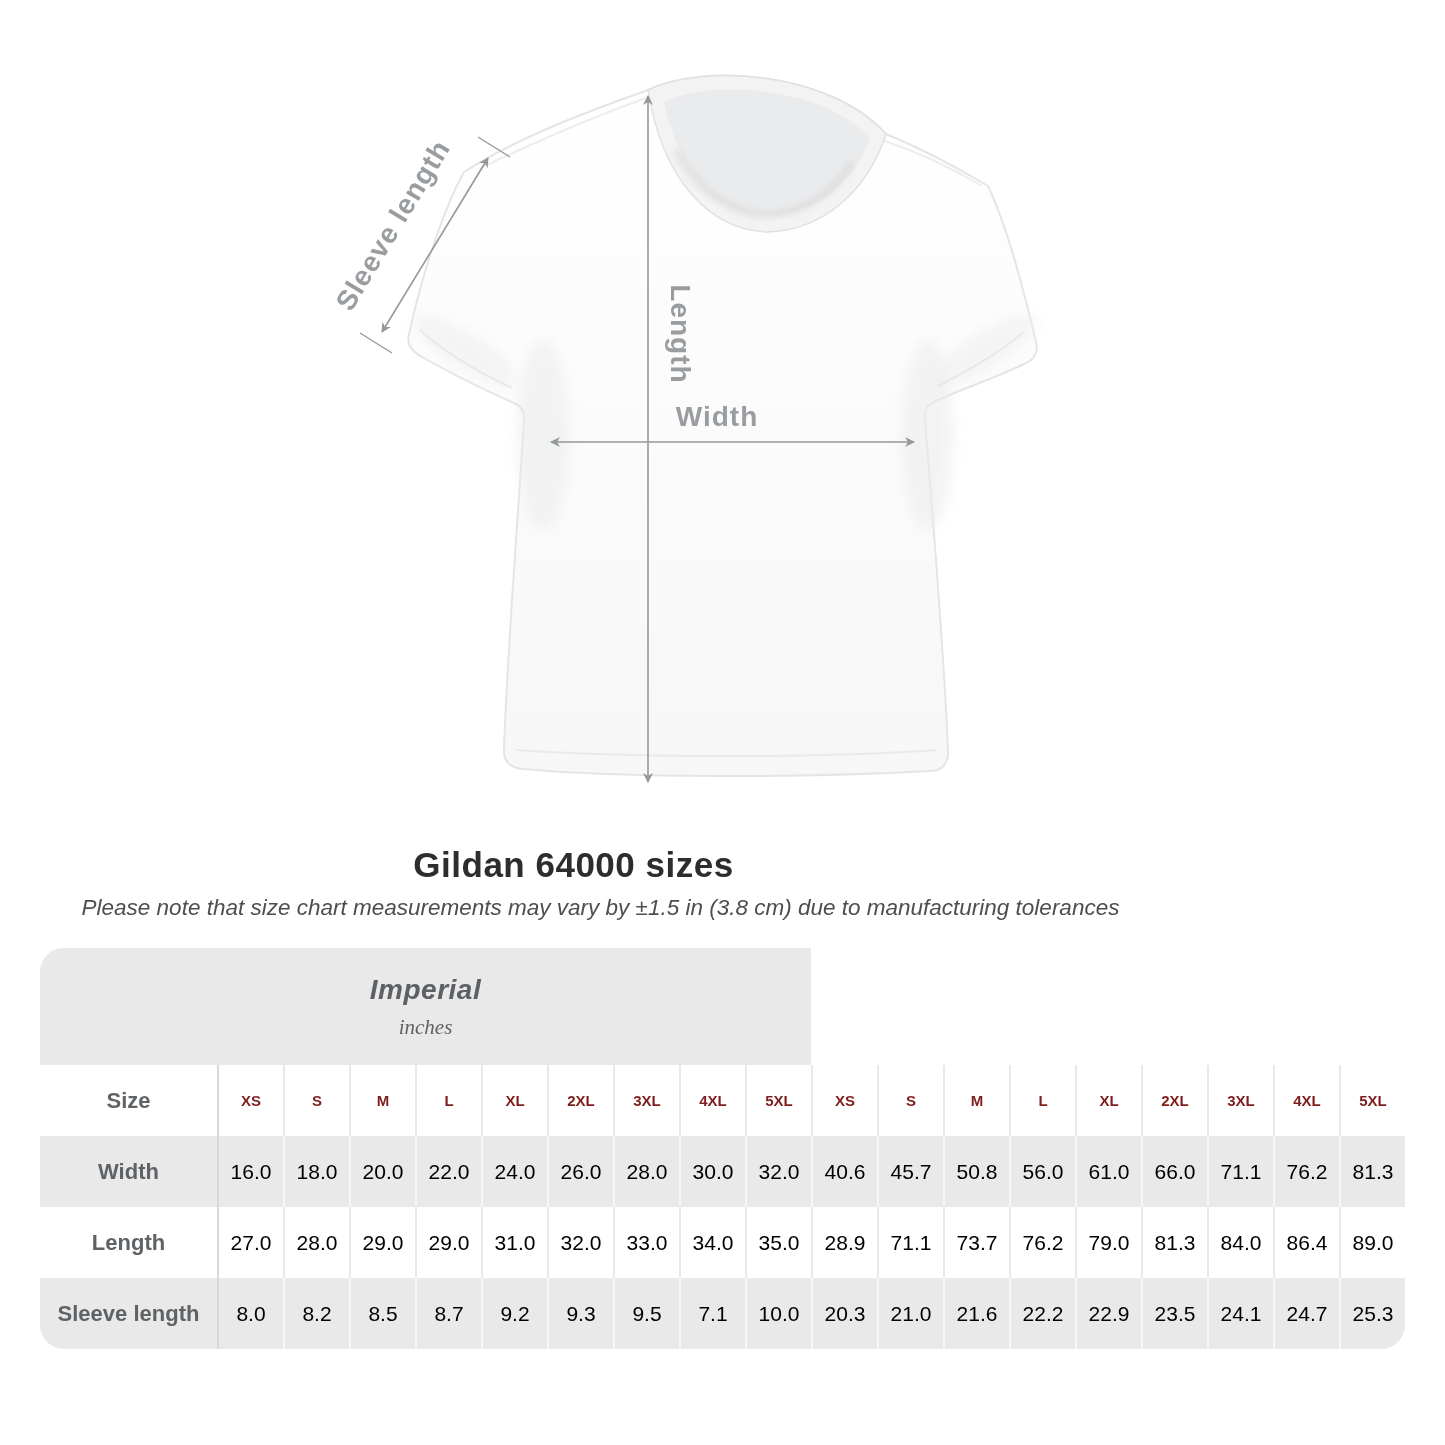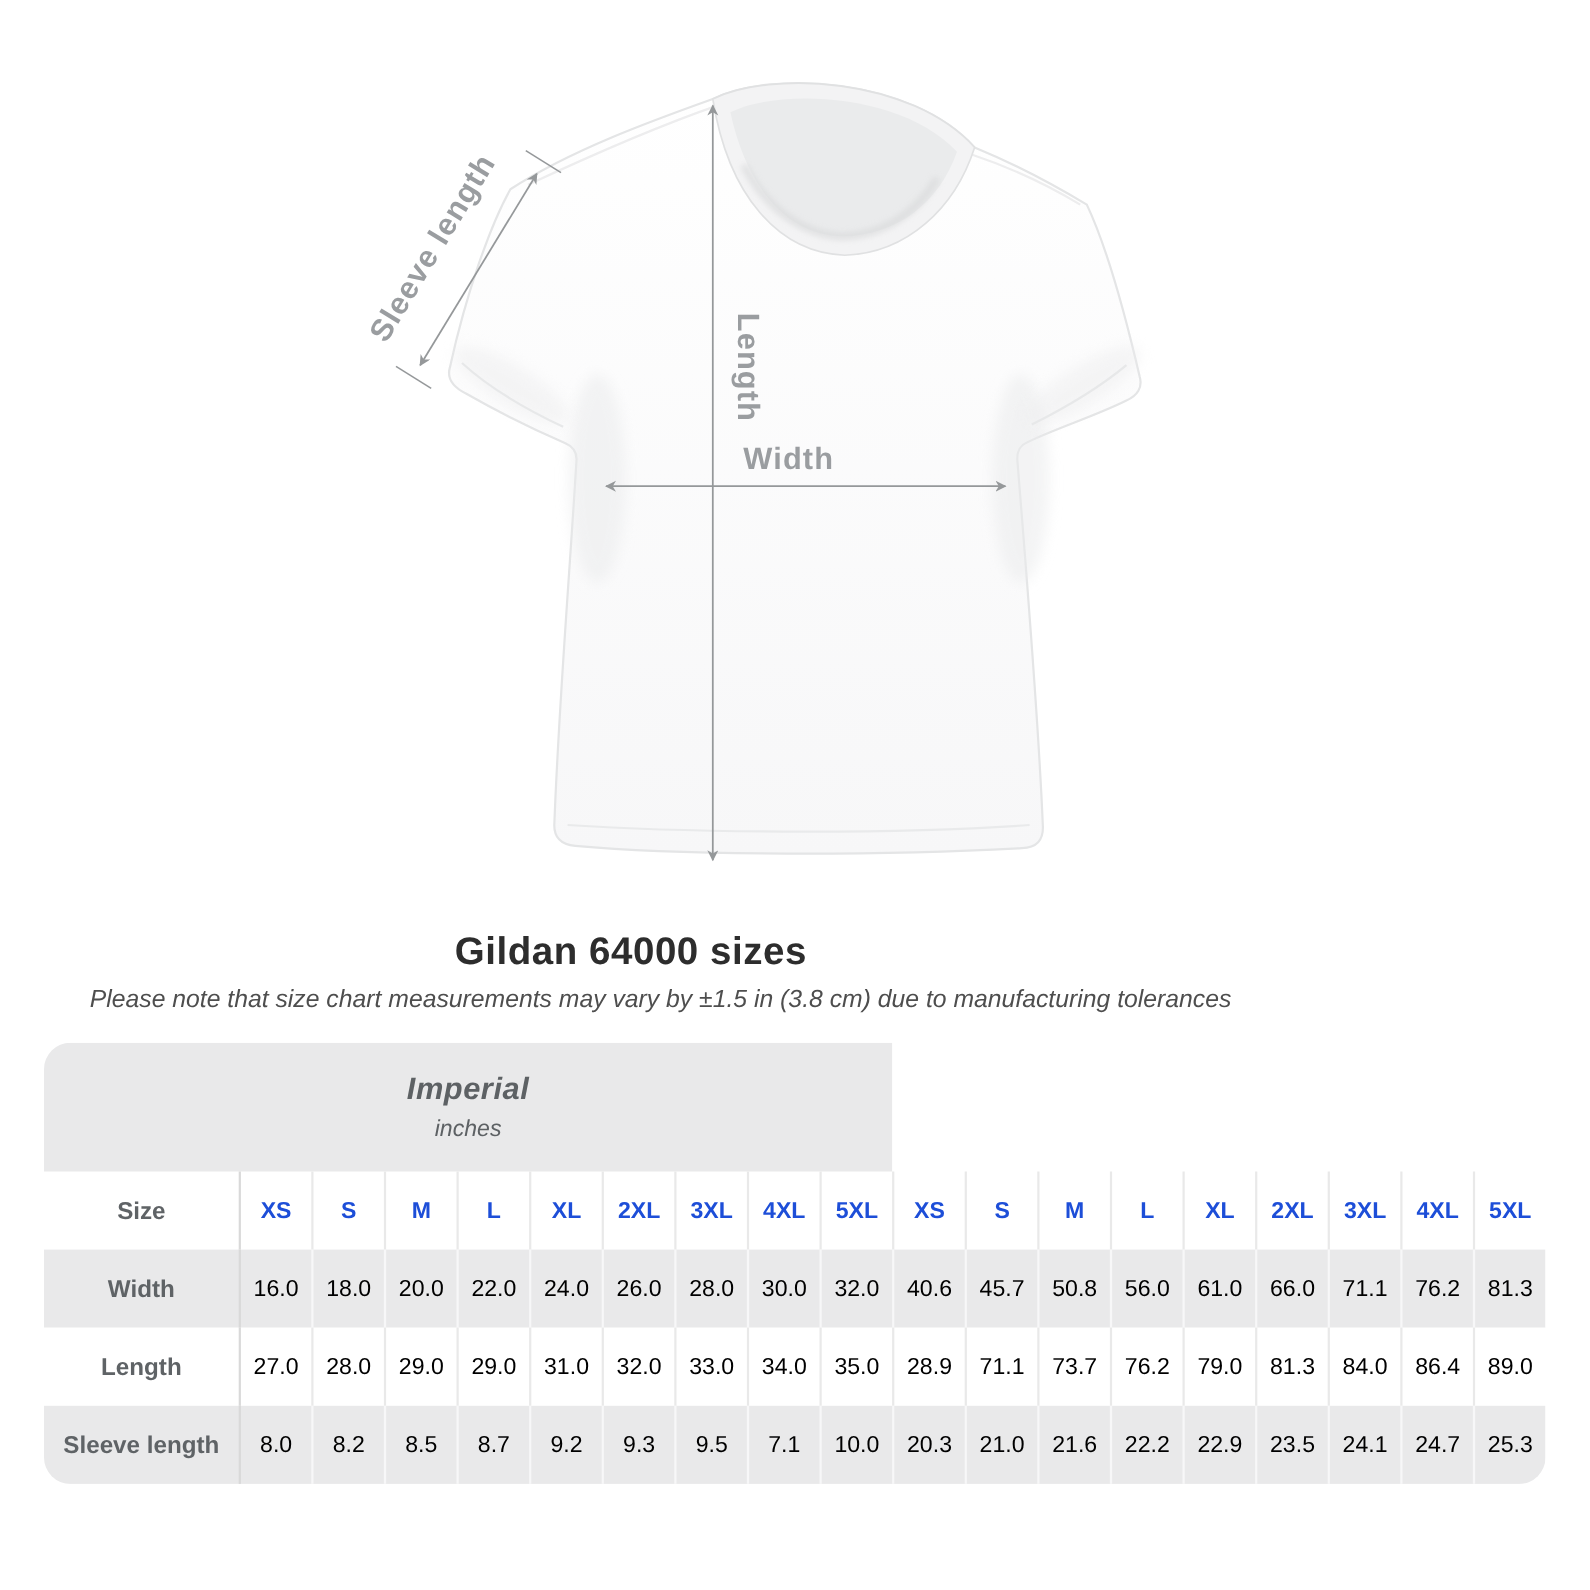--- a/index.html
+++ b/index.html
@@ -18,32 +18,32 @@
 
   
   .tbl{position:absolute;left:40px;top:948px;width:1365px;border-radius:24px;overflow:hidden;
        background:#fff;}
   .tbl-head{display:grid;grid-template-columns:177px repeat(18,1fr);height:117px;}
   .hd{background:#e9e9ea;display:flex;flex-direction:column;align-items:center;justify-content:center;
       row-gap:9px;color:#5d6164;}
   .hd-imperial{grid-column:1 / span 10;}
   .hd-metric{grid-column:11 / span 9;border-left:4px solid #fff;}
   .hd .nm{font-size:28px;font-weight:bold;font-style:italic;letter-spacing:.5px;}
-  .hd .un{font-size:21px;font-style:italic;}
+  .hd .un{font-size:21px;font-style:italic;font-family:Liberation Serif, serif;}
 
   .row{display:grid;grid-template-columns:177px repeat(18,1fr);height:71px;}
   .row>div{display:flex;align-items:center;justify-content:center;}
   .row.w{background:#ffffff;}
   .row.g{background:#e9e9ea;}
   .row.w>div{border-left:2px solid #e9e9e9;}
   .row.g>div{border-left:2px solid #f7f7f8;}
   .row>div:first-child{border-left:none;}
   .row>div:nth-child(2){border-left:2px solid #d9d9d9;}
   .lbl{font-weight:bold;color:#5f6366;font-size:22px;}
-  .sz{font-weight:bold;color:#1d4ed8;font-size:21px;}
+  .sz{font-weight:bold;color:#7f1d1d;font-size:15px;}
   .c{font-size:21px;color:#000000;}
 </style>
 </head>
 <body>
 
 <div class="diagram">
   <svg width="1445" height="840" viewBox="0 0 1445 840">
     <defs>
       <linearGradient id="shirtGrad" x1="0" y1="0" x2="0" y2="1">
         <stop offset="0" stop-color="#ffffff"></stop>

